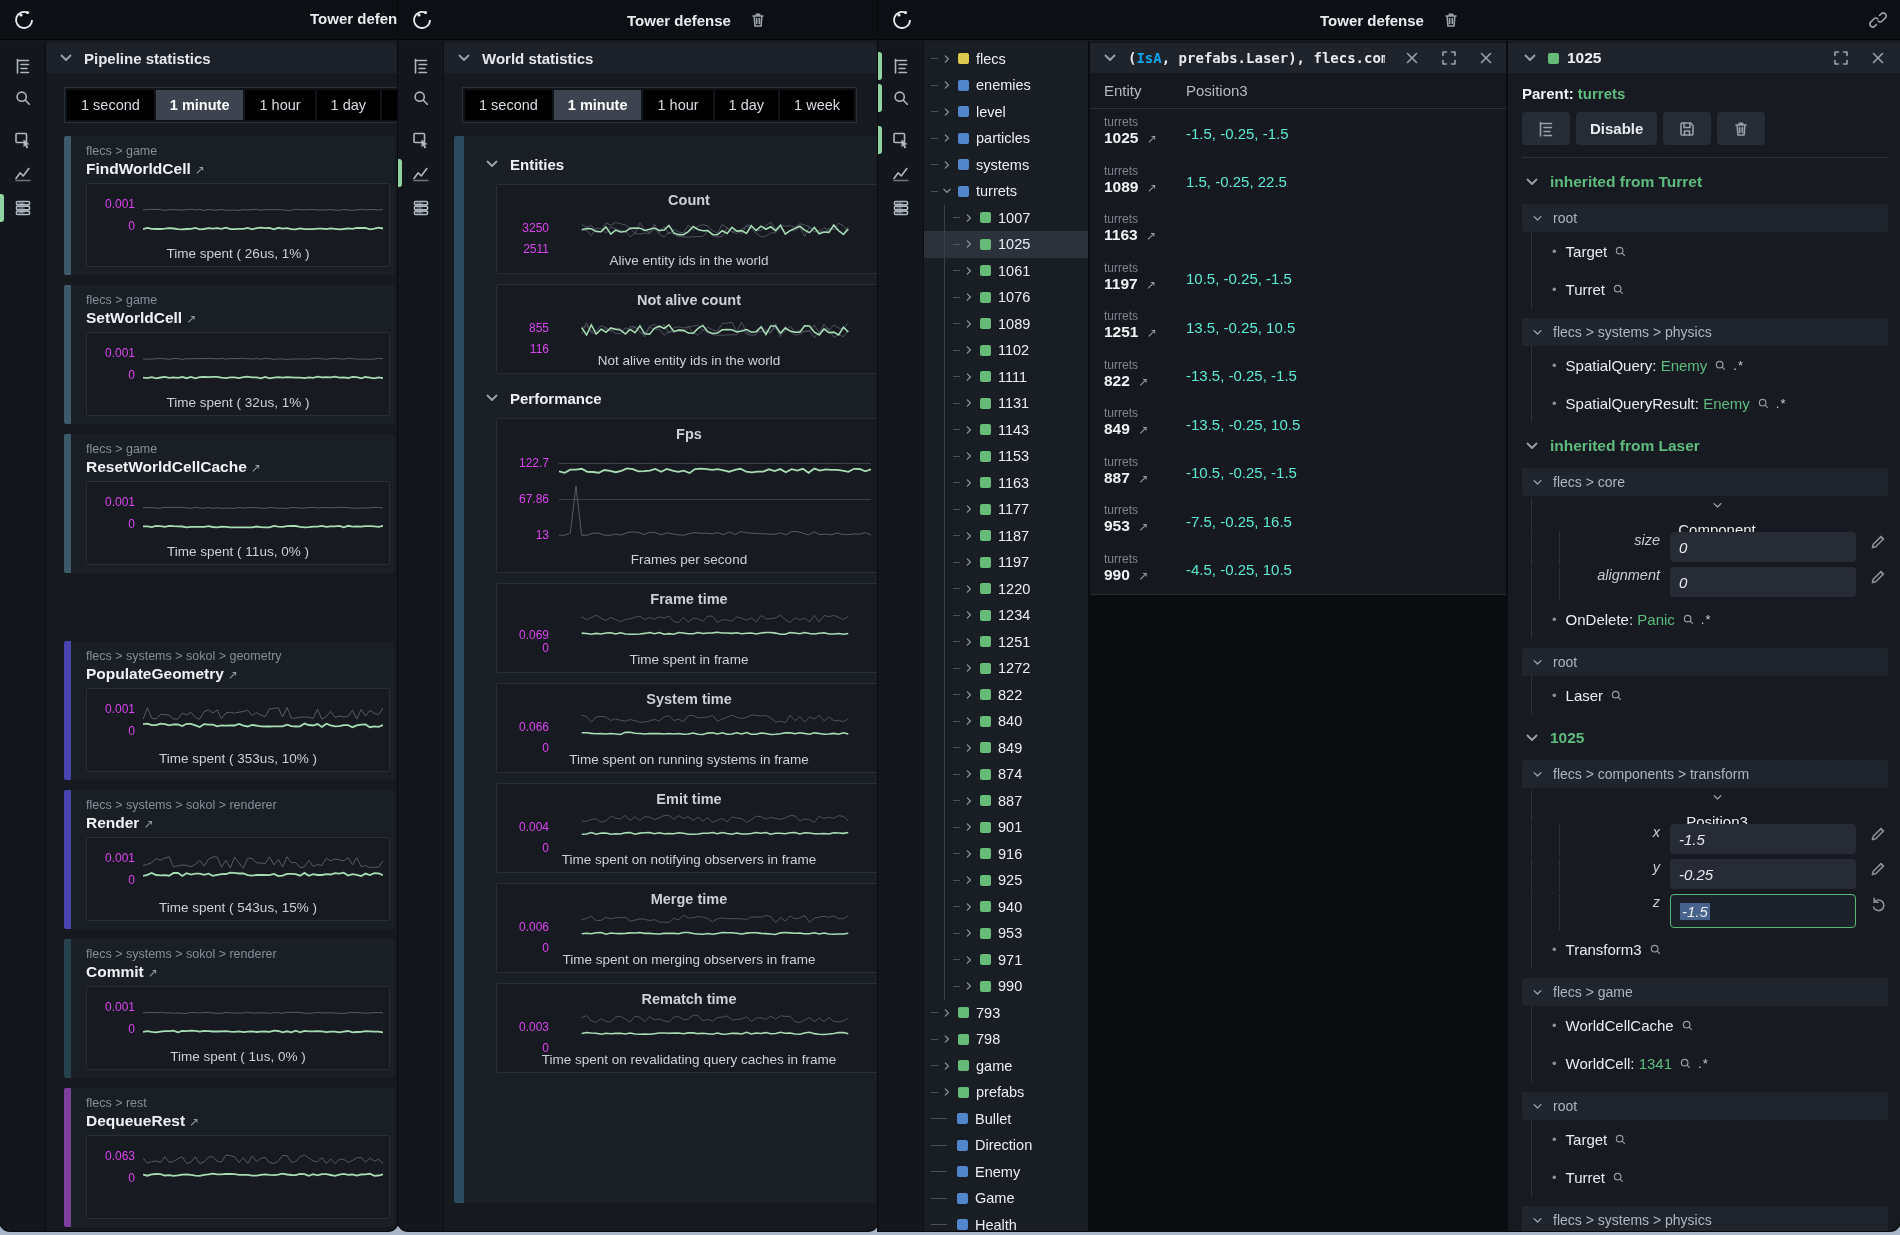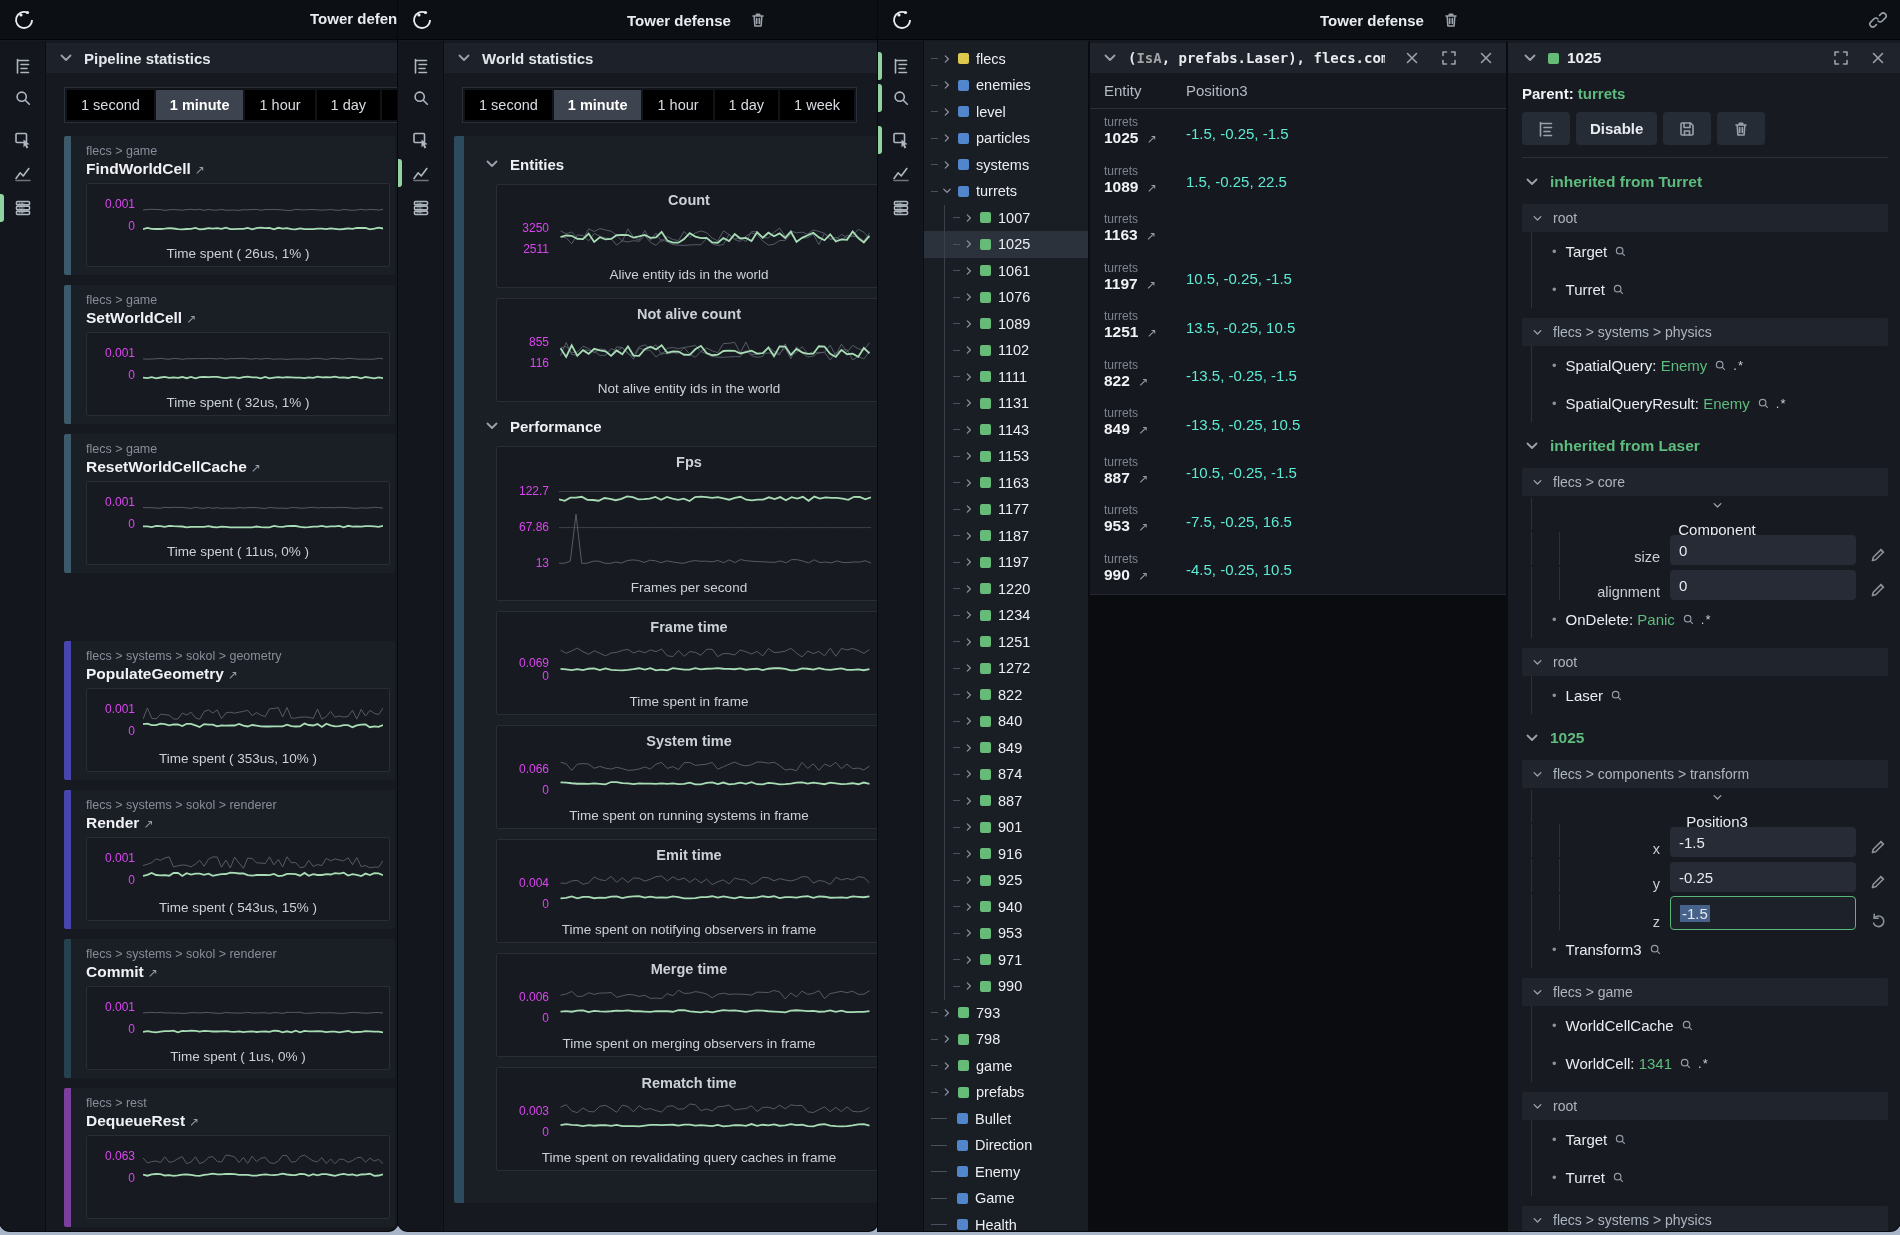--- a/index.html
+++ b/index.html
@@ -53,21 +53,21 @@
   .caption { position:absolute; bottom:5px; left:0; right:0; text-align:center; font-size:13.5px; color:#ccd1d9; white-space:nowrap; }
   .cbox svg, .w2box svg { position:absolute; left:56px; right:6px; top:0; height:100%; width:calc(100% - 62px); }
 
   
   .w2wrap { margin:13px 0 0 10px; width:466px; display:flex; background:#1a1e25; border-radius:2px; min-height:1067px; }
   .w2bar { width:10px; background:#2c4b5e; border-radius:2px 0 0 2px; flex:none; }
   .w2in { flex:1; padding:4px 0 14px 0; }
   .sechead { display:flex; align-items:center; gap:8px; padding:14px 0 10px 18px; }
   .sechead b { font-size:15px; color:#eef0f4; }
   .w2charts { display:flex; flex-direction:column; gap:10px; }
-  .w2box { position:relative; margin-left:32px; width:386px; height:104px; background:#171a20; border:1px solid #282d37; border-radius:2px; }
+  .w2box { position:relative; margin-left:32px; width:386px; height:90px; background:#171a20; border:1px solid #282d37; border-radius:2px; }
   .w2box.tall { height:155px; }
   .boxtitle { position:absolute; top:7px; left:0; right:0; text-align:center; font-size:14.5px; font-weight:bold; color:#ccd1d9; }
   .w2box .ylab { width:52px; }
   .w2box svg { left:62px; width:calc(100% - 72px); }
 
   
   .w3body { display:flex; }
   .tree { width:166px; background:#191d24; border-right:2px solid #0a0c10; padding-top:4.5px; flex:none; overflow:hidden; }
   .trow { height:26.5px; display:flex; align-items:center; font-size:14.5px; color:#eceef2; font-weight:500; position:relative; }
   .trow.d0 { padding-left:7px; }
@@ -76,21 +76,21 @@
   .trow.sel { background:#2c323c; }
   .dash { width:7px; height:1px; background:#4a515c; margin-right:2px; flex:none; }
   .dash.long { width:16px; margin-right:6px; }
   .sq { width:11px; height:11px; border-radius:2px; margin:0 7px 0 4px; flex:none; }
   .tchev { color:#8b919c; display:inline-flex; flex:none; }
 
   
   .qcol { width:418px; flex:none; display:flex; flex-direction:column; background:#15181e; border-right:2px solid #0a0c10; }
   .qhead { height:30px; margin-top:2px; background:#1f242c; display:flex; align-items:center; gap:8px; padding:0 10px; }
   .qexpr { font-family:"DejaVu Sans Mono", monospace; font-size:14px; color:#e8eaee; font-weight:bold; white-space:nowrap; flex:1; overflow:hidden; }
-  .qexpr .grn { color:#a3a3a3;margin-top:32px; }
+  .qexpr .grn { color:#0ea5e9;margin-top:32px; }
   .hicon { color:#9aa1ab; display:inline-flex; margin-left:9px; }
   .qth { height:36px; display:flex; align-items:center; padding-left:14px; font-size:15px; color:#b4bac4; border-bottom:1px solid #2b303a; }
   .qth span:first-child { width:82px; }
   .qrow { height:48.5px; display:flex; padding-left:14px; }
   .qc1 { width:82px; padding-top:6px; }
   .qparent { font-size:12px; color:#7d8490; }
   .qid { font-size:15.5px; font-weight:bold; color:#f0f2f5; }
   .qpos { flex:1; display:flex; align-items:center; font-size:15px; color:#5eead4; font-weight:500; }
   .qfill { flex:1; background:#0a0c10; border-top:1px solid #23272f; }
 
@@ -109,21 +109,21 @@
   .idiv { margin-top:12px; border-top:1px solid #2a2f38; }
   .ihdr { margin-top:12px; height:24px; display:flex; align-items:center; gap:8px; font-size:15.5px; font-weight:bold; color:#5fbc7f; }
   .iband { margin-top:10px; height:28px; background:#20252d; border-radius:2px; display:flex; align-items:center; gap:8px; padding-left:8px;
            font-size:14px; color:#aeb5bf; }
   .iitem { height:38px; display:flex; align-items:center; padding-left:30px; font-size:15px; color:#e9ecf0; font-weight:500; position:relative; }
   .iitem::before, .iexp::before, .ifield::before { content:""; position:absolute; left:9px; top:0; bottom:0; width:1px; background:#2c323c; }
   .bullet { color:#8b929d; margin-right:9px; font-size:13px; }
   .mag { display:inline-flex; margin-left:7px; color:#959ca7; }
   .star { margin-left:6px; color:#c8cdd5; font-size:13px; letter-spacing:1px; }
   .iexp { height:32px; margin-top:2px; display:flex; align-items:center; gap:8px; padding-left:24px; font-size:15px; color:#e9ecf0; font-weight:500; position:relative;flex-direction:column; }
-  .ifield { height:33px; margin-top:2px; display:flex; align-items:flex-end; position:relative; }
+  .ifield { height:33px; margin-top:2px; display:flex; align-items:flex-start; position:relative;font-style:italic; }
   .ifield::after { content:""; position:absolute; left:37px; top:0; bottom:0; width:1px; background:#2c323c; }
   .flab { width:148px; text-align:right; font-size:14.5px; color:#c9ced6; padding-right:10px; flex:none; }
   .fbox { width:196px; height:30px; background:#262b35; border-radius:4px; display:flex; align-items:center; padding-left:9px;
           font-size:15px; color:#e6e9ed; font-weight:500; }
   .ifield.edit { height:36px; }
   .ifield.edit .fbox { height:34px; background:#1d222a; border:1.5px solid #58b878; }
   .selx { background:#47638b; padding:0 2px; }
   .fic { margin-left:12px; color:#8a9099; display:inline-flex; }
 </style>
 </head>

